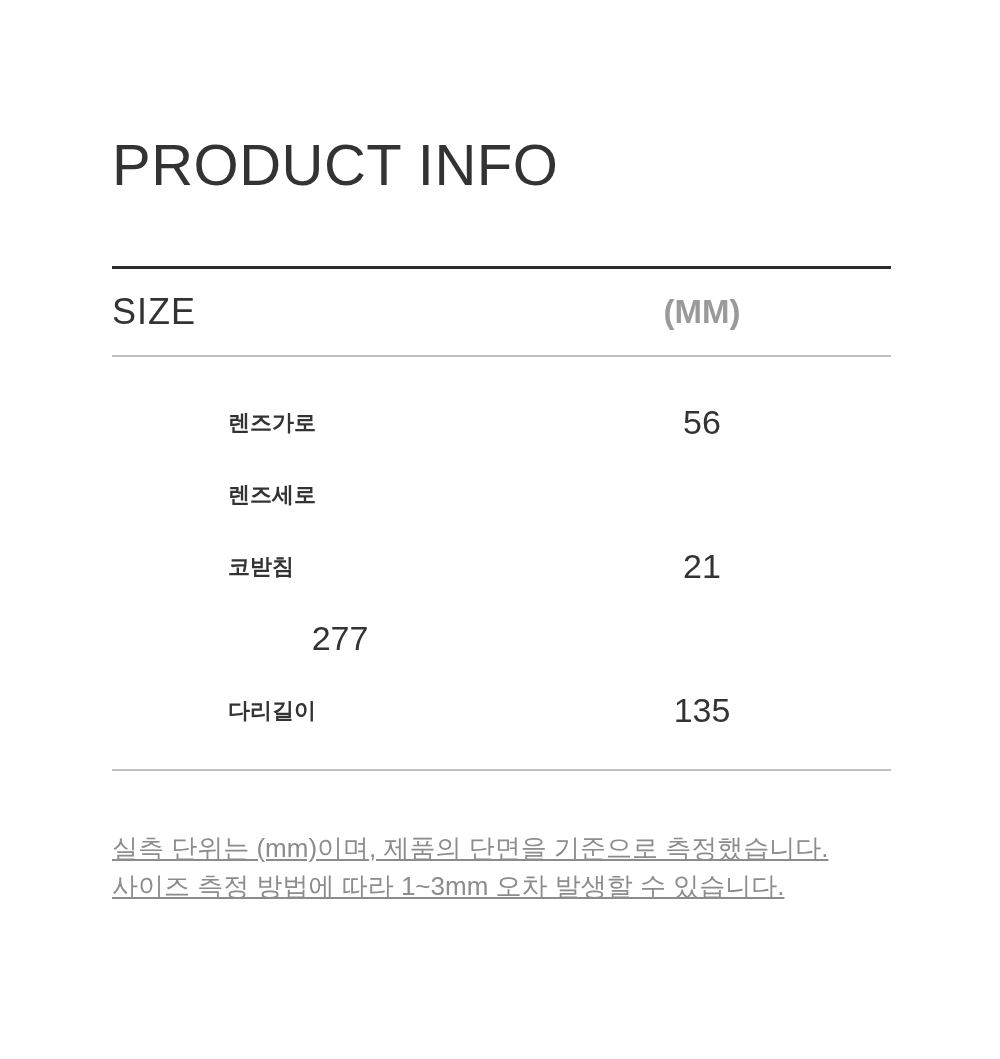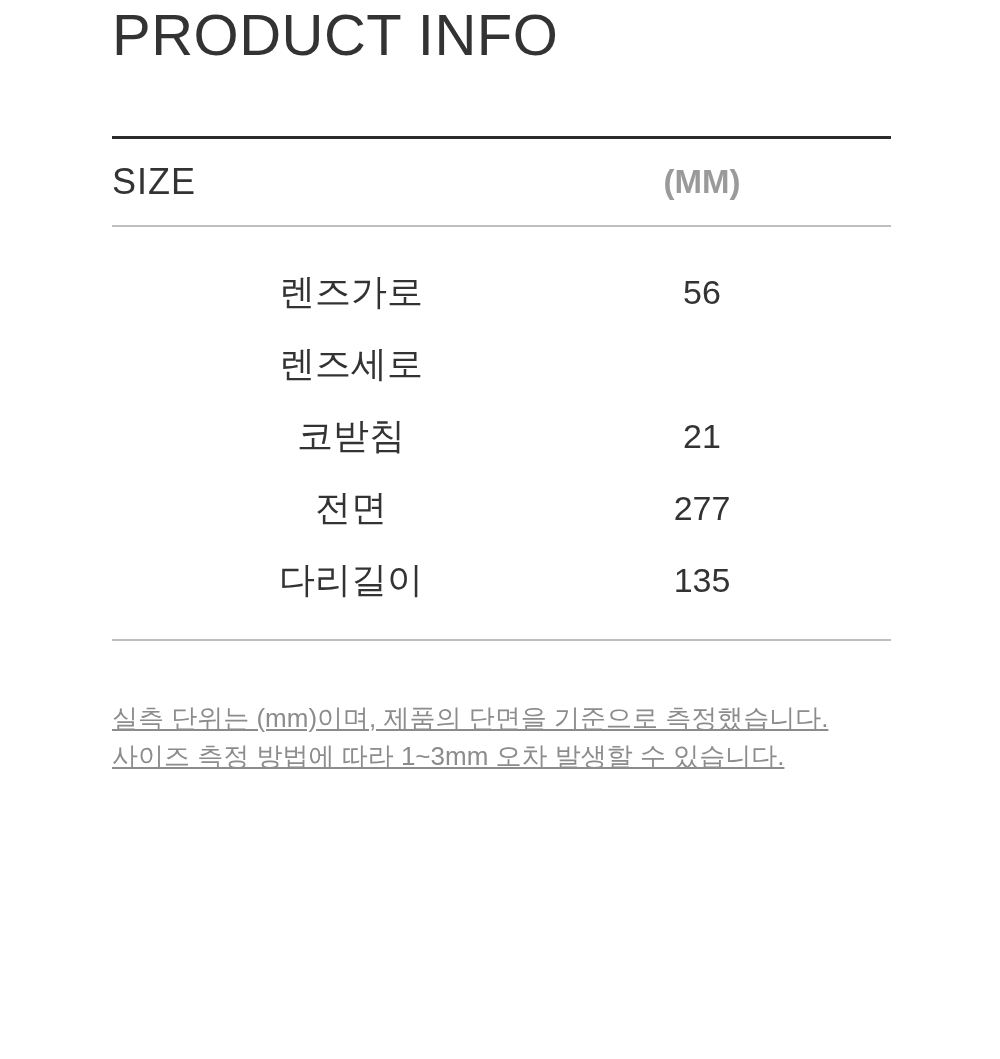--- a/index.html
+++ b/index.html
@@ -15,20 +15,21 @@
   body{
     width:1000px;
     height:1059px;
     font-family:"Liberation Sans","DejaVu Sans",sans-serif;
     color:var(--ink);
     overflow:hidden;
   }
   .wrapper{
     width:779px;
     margin-left:112px;
+    padding-top:130px;
   }
   .page-title{
     font-size:58px;
     font-weight:500;
     letter-spacing:0.5px;
     color:var(--ink);
     line-height:1.2;
   }
   .size-table{
     margin-top:66px;
@@ -65,23 +66,23 @@
     padding:30px 0 22px 0;
     border-bottom:2px solid var(--rule-light);
   }
   .table-row{
     display:flex;
     align-items:center;
     height:72px;
   }
   .table-row .cell-label{
     padding-left:116px;
-    text-align:center;
-    font-size:36px;
-    font-weight:400;
+    text-align:left;
+    font-size:22px;
+    font-weight:700;
     color:var(--ink);
   }
   .table-row .cell-value{
     font-size:34px;
     font-weight:500;
     color:var(--ink);
   }
   .size-notes{
     margin-top:58px;
     font-size:26px;
@@ -115,21 +116,20 @@
       <div class="table-row">
         <div class="cell-label">렌즈세로</div>
       </div>
 
       <div class="table-row">
         <div class="cell-label">코받침</div>
         <div class="cell-value">21</div>
       </div>
 
       <div class="table-row">
-        <div class="cell-label">전면</div>
         <div class="cell-value">277</div>
       </div>
 
       <div class="table-row">
         <div class="cell-label">다리길이</div>
         <div class="cell-value">135</div>
       </div>
 
     </div>
   </div>

